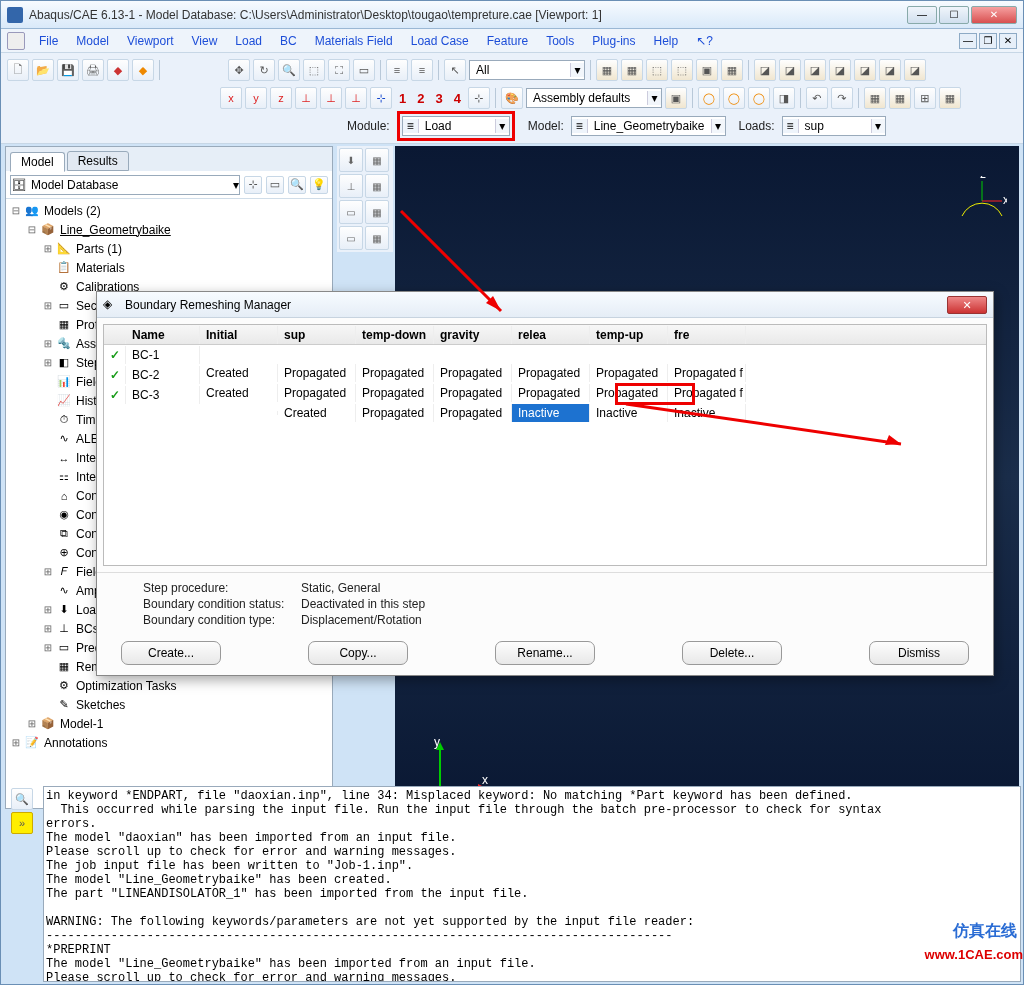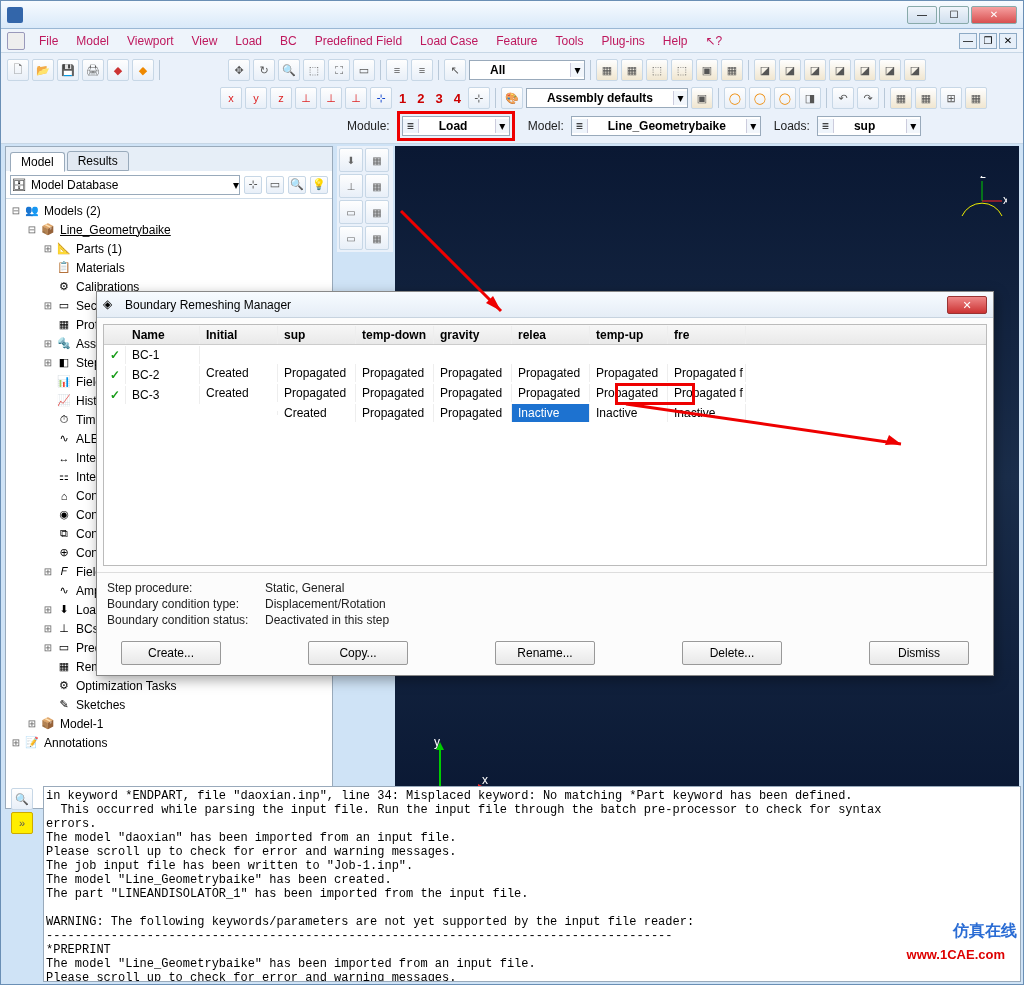--- a/index.html
+++ b/index.html
@@ -5,33 +5,33 @@
 * { box-sizing: border-box; margin: 0; padding: 0; font-family: "Segoe UI", Tahoma, sans-serif; font-size: 12px; }
 body { width: 1024px; height: 985px; background: #d4e7f7; overflow: hidden; position: relative; }
 .window-outer { position:absolute; left:0; top:0; width:1024px; height:985px; background:linear-gradient(#e8f1fb,#cfe3f6 20px,#cfe3f6); border:1px solid #6a8fb5; }
 .titlebar { height:28px; display:flex; align-items:center; background:linear-gradient(#f7fbff,#d9e9f9); border-bottom:1px solid #9ab7d4; padding:0 6px; gap:6px; }
 .titlebar .app-icon { width:16px; height:16px; background:#3366aa; border-radius:2px; }
 .titlebar .title-text { color:#333; }
 .win-controls { margin-left:auto; display:flex; gap:2px; }
 .win-btn { width:30px; height:18px; background:linear-gradient(#f0f5fb,#d0dfee); border:1px solid #8aa; border-radius:2px; text-align:center; line-height:15px; font-size:10px; }
 .win-btn.close { background:linear-gradient(#f6a0a0,#d85050); color:#fff; width:46px; }
 .menubar { height:24px; display:flex; align-items:center; gap:2px; padding:0 6px; background:#eef4fb; border-bottom:1px solid #c7d7e6; }
-.menubar .mi { padding:2px 8px; color:#be185d; }
+.menubar .mi { padding:2px 8px; color:#1d4ed8; }
 .menubar .app-icon2 { width:18px; height:18px; background:#eee; border:1px solid #99b; border-radius:2px; margin-right:4px; }
 .mdi-controls { margin-left:auto; display:flex; gap:2px; }
 .mdi-btn { width:18px; height:16px; border:1px solid #8daac5; background:#e6eff9; text-align:center; line-height:13px; font-size:10px; }
 .toolbar-area { background:#eaf1fa; padding:3px 6px; border-bottom:1px solid #c7d7e6; }
 .toolbar-row { display:flex; align-items:center; gap:3px; height:28px; }
 .tb-btn { width:22px; height:22px; border:1px solid #c7d7e6; background:linear-gradient(#fefefe,#e8eff8); border-radius:2px; display:flex; align-items:center; justify-content:center; font-size:11px; color:#555; }
 .tb-btn.cube { background:linear-gradient(#fefefe,#f0e6d0); }
 .tb-sep { width:1px; height:20px; background:#b8c8d8; margin:0 2px; }
 .red-box { border:3px solid #e00; }
 .tcombo { display:flex; align-items:center; border:1px solid #9ab; background:#fff; height:20px; }
 .tcombo .lab { padding:0 4px; background:#eef4fb; border-right:1px solid #ccd; }
-.tcombo .val { padding:0 20px; min-width:80px;font-weight:bold; }
+.tcombo .val { padding:0 6px; min-width:80px; }
 .tcombo .arrow { width:14px; text-align:center; border-left:1px solid #ccd; background:#f2f6fb; }
 .field-lab { padding:0 4px 0 10px; color:#222; }
 .tb-num { color:#c00; font-weight:bold; font-size:13px; padding:0 4px; }
 .content { display:flex; height: calc(100% - 28px - 24px - 64px - 200px); }
 .sidebar { width:328px; background:#fff; border:1px solid #9ab; margin:2px 4px; display:flex; flex-direction:column; }
 .side-tabs { display:flex; height:24px; padding:4px 4px 0; gap:2px; background:#e6eef7; }
 .stab { padding:2px 10px; border:1px solid #9ab; background:#fff; border-bottom:1px solid #fff; border-top-left-radius:3px; border-top-right-radius:3px; position:relative; top:1px; }
 .stab.inactive { background:#e2e9f2; border-bottom:1px solid #9ab; top:0; }
 .side-tools { height:28px; display:flex; align-items:center; gap:4px; padding:0 4px; border-bottom:1px solid #d0dde9; }
 .side-combo { flex:1; display:flex; border:1px solid #9ab; height:20px; background:#fff; align-items:center; }
@@ -52,21 +52,21 @@
 .viewport { position:absolute; left:58px; right:0; top:0; bottom:0; background:linear-gradient(#0a1833,#1a2d4a,#0a1833); }
 .triad-top { position:absolute; right:12px; top:30px; color:#fff; font-size:11px; }
 .triad-bottom { position:absolute; left:35px; bottom:8px; }
 .axis-svg { width:60px; height:60px; }
 .simulia-logo { position:absolute; right:8px; bottom:6px; color:#1b5f8f; font-style:italic; font-weight:bold; font-size:14px; }
 .simulia-logo .ds {color:#1b5f8f;}
 .message-area { position:absolute; left:2px; right:2px; bottom:2px; height:196px; display:flex; gap:2px; }
 .msg-tools { width:38px; display:flex; flex-direction:column; gap:2px; padding-top:2px; align-items:center; }
 .msg-box { flex:1; background:#fff; border:1px solid #9ab; font-family:"Courier New",monospace; font-size:12px; line-height:14px; padding:2px; overflow:hidden; white-space:pre; color:#000; }
 .watermark1 { position:absolute; right:6px; bottom:42px; color:#2a6cd4; font-weight:bold; font-size:16px; font-family:"Microsoft YaHei",sans-serif; }
-.watermark2 { position:absolute; right:18px; bottom:22px; color:#d00; font-weight:bold; font-size:13px; font-family:Arial;margin-left:33px; }
+.watermark2 { position:absolute; right:0; bottom:22px; color:#d00; font-weight:bold; font-size:13px; font-family:Arial;margin-left:33px; }
 
 
 .dialog { position:absolute; left:95px; top:290px; width:898px; height:385px; background:#fcfcfc; border:1px solid #888; box-shadow:2px 4px 12px rgba(0,0,0,.35); z-index:50; display:flex; flex-direction:column; }
 .dlg-title { height:26px; background:linear-gradient(#f7fbff,#e5edf6); border-bottom:1px solid #c7d3df; display:flex; align-items:center; padding:0 6px; gap:6px; }
 .dlg-title .icon { width:16px; height:16px; }
 .dlg-close { margin-left:auto; width:40px; height:18px; background:linear-gradient(#e88,#c33); color:#fff; text-align:center; line-height:16px; border:1px solid #933; border-radius:2px; font-size:11px; }
 .dlg-body { flex:1; display:flex; padding:6px; gap:6px; }
 .dlg-table { flex:1; border:1px solid #bbb; background:#fff; overflow:hidden; }
 .dlg-hdr { display:flex; background:linear-gradient(#f7f7f7,#e9e9e9); border-bottom:1px solid #ccc; font-weight:bold; height:20px; align-items:flex-end; }
 .dlg-hdr div, .dlg-row div { padding:2px 6px; border-right:1px solid #eee; overflow:hidden; white-space:nowrap; }
@@ -75,50 +75,51 @@
 .colstep {width:78px; flex:none;margin-top:35px;}
 .dlg-row { display:flex; height:20px; align-items:center; }
 .dlg-row:nth-child(odd){ background:#fff; }
 .check { color:#1a9c1a; font-weight:bold; }
 .inactive-cell { background:#1d72d0; color:#fff; }
 .dlg-btns { width:88px; display:flex; flex-direction:column; gap:4px; }
 .dlg-btn { height:22px; border:1px solid #aaa; background:linear-gradient(#fdfdfd,#ebebeb); border-radius:2px; text-align:center; line-height:20px; color:#333; }
 .dlg-btn.dis { color:#a5a5a5; }
 .dlg-info { padding:6px 10px; border-top:1px solid #ddd; color:#222; }
 .dlg-info div { margin:2px 0; }
-.dlg-info .lab { display:inline-block; width:158px; }
+.dlg-info .lab { display:inline-block; width:158px;margin-left:36px; }
 .dlg-bottom { display:flex; justify-content:space-between; padding:6px 24px 10px; gap:20px; }
-.botbtn { width:100px; height:24px; border:1px solid #999; background:linear-gradient(#fdfdfd,#e8e8e8); border-radius:2px; text-align:center; line-height:22px; }
+.botbtn { width:100px; height:24px; border:1px solid #999; background:linear-gradient(#fdfdfd,#e8e8e8); border-radius:7px; text-align:center; line-height:22px; }
 
 
 .annot { position:absolute; z-index:60; pointer-events:none; }
 </style>
 </head>
 <body>
 
 <div class="window-outer">
 
   <div class="titlebar">
     <div class="app-icon"></div>
+    <div class="title-text">Abaqus/CAE 6.13-1 - Model Database: C:\Users\Administrator\Desktop\tougao\tempreture.cae [Viewport: 1]</div>
     <div class="win-controls">
       <div class="win-btn">—</div>
       <div class="win-btn">☐</div>
       <div class="win-btn close">✕</div>
     </div>
   </div>
 
   <div class="menubar">
     <div class="app-icon2"></div>
     <div class="mi"><span>File</span></div>
     <div class="mi"><span>Model</span></div>
     <div class="mi"><span>Viewport</span></div>
     <div class="mi"><span>View</span></div>
     <div class="mi"><span>Load</span></div>
     <div class="mi"><span>BC</span></div>
-    <div class="mi"><span>Predefined Field</span></div>
+    <div class="mi"><span>Materials Field</span></div>
     <div class="mi"><span>Load Case</span></div>
     <div class="mi"><span>Feature</span></div>
     <div class="mi"><span>Tools</span></div>
     <div class="mi"><span>Plug-ins</span></div>
     <div class="mi"><span>Help</span></div>
     <div class="mi">↖?</div>
     <div class="mdi-controls">
       <div class="mdi-btn">—</div>
       <div class="mdi-btn">❐</div>
       <div class="mdi-btn">✕</div>
@@ -508,22 +509,22 @@
               <div class="colstep">Propagated</div>
               <div class="colstep inactive-cell">Inactive</div>
               <div class="colstep">Inactive</div>
               <div class="colstep">Inactive</div>
             </div>
           </div>
       </div>
     </div>
     <div class="dlg-info">
       <div><span class="lab">Step procedure:</span><span>Static, General</span></div>
+      <div><span class="lab">Boundary condition status:</span><span>Deactivated in this step</span></div>
       <div><span class="lab">Boundary condition type:</span><span>Displacement/Rotation</span></div>
-      <div><span class="lab">Boundary condition status:</span><span>Deactivated in this step</span></div>
     </div>
     <div class="dlg-bottom">
       <div class="botbtn">Create...</div>
       <div class="botbtn">Copy...</div>
       <div class="botbtn">Rename...</div>
       <div class="botbtn">Delete...</div>
       <div class="botbtn">Dismiss</div>
     </div>
   </div>
 

